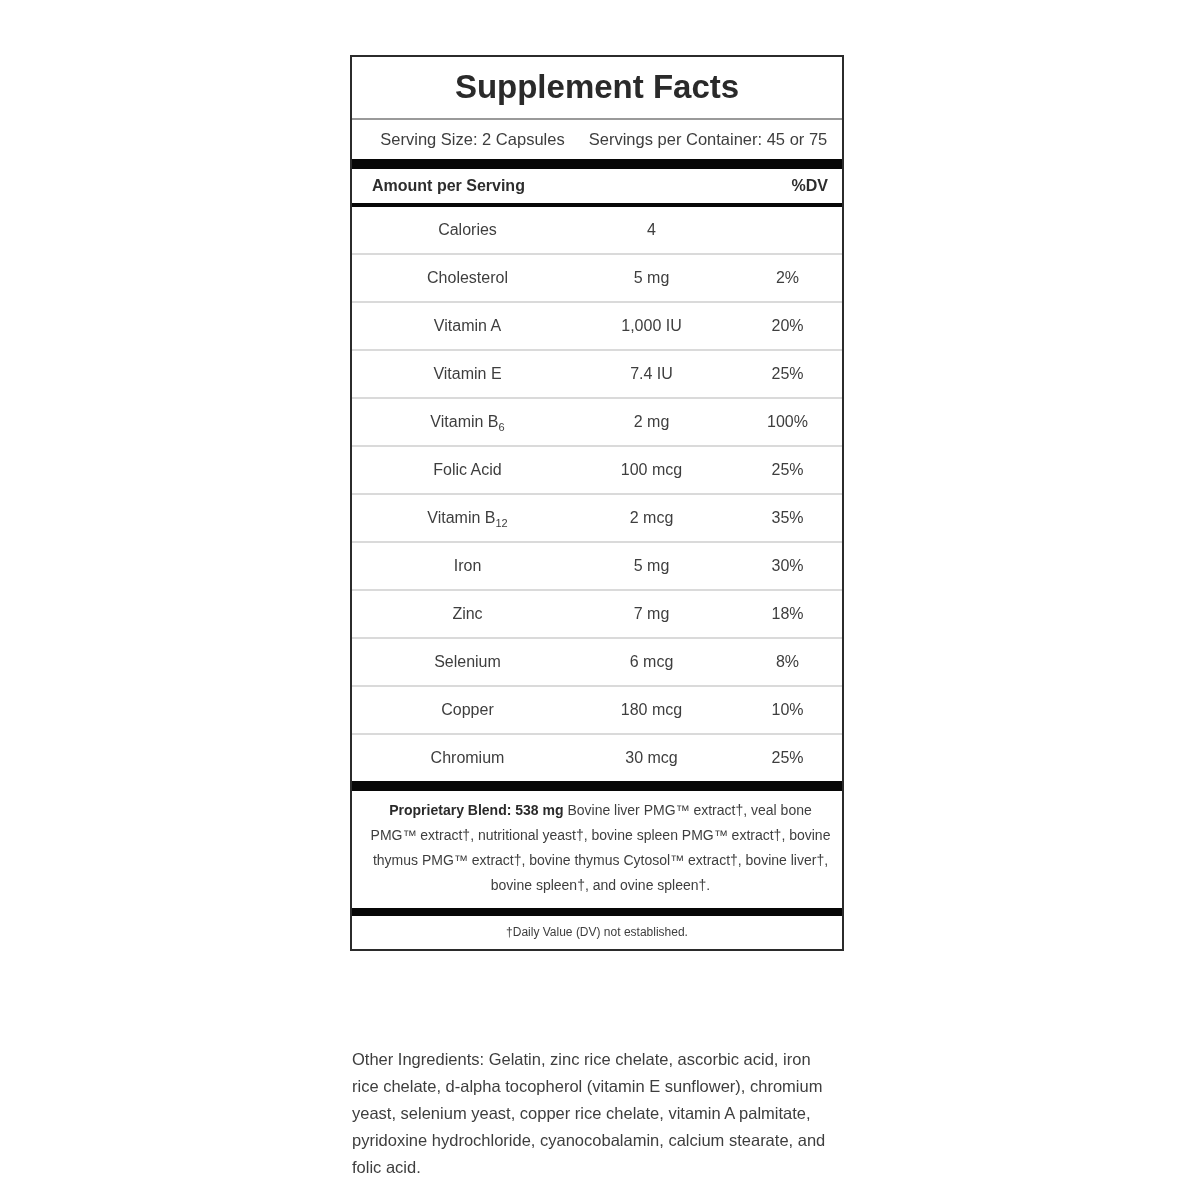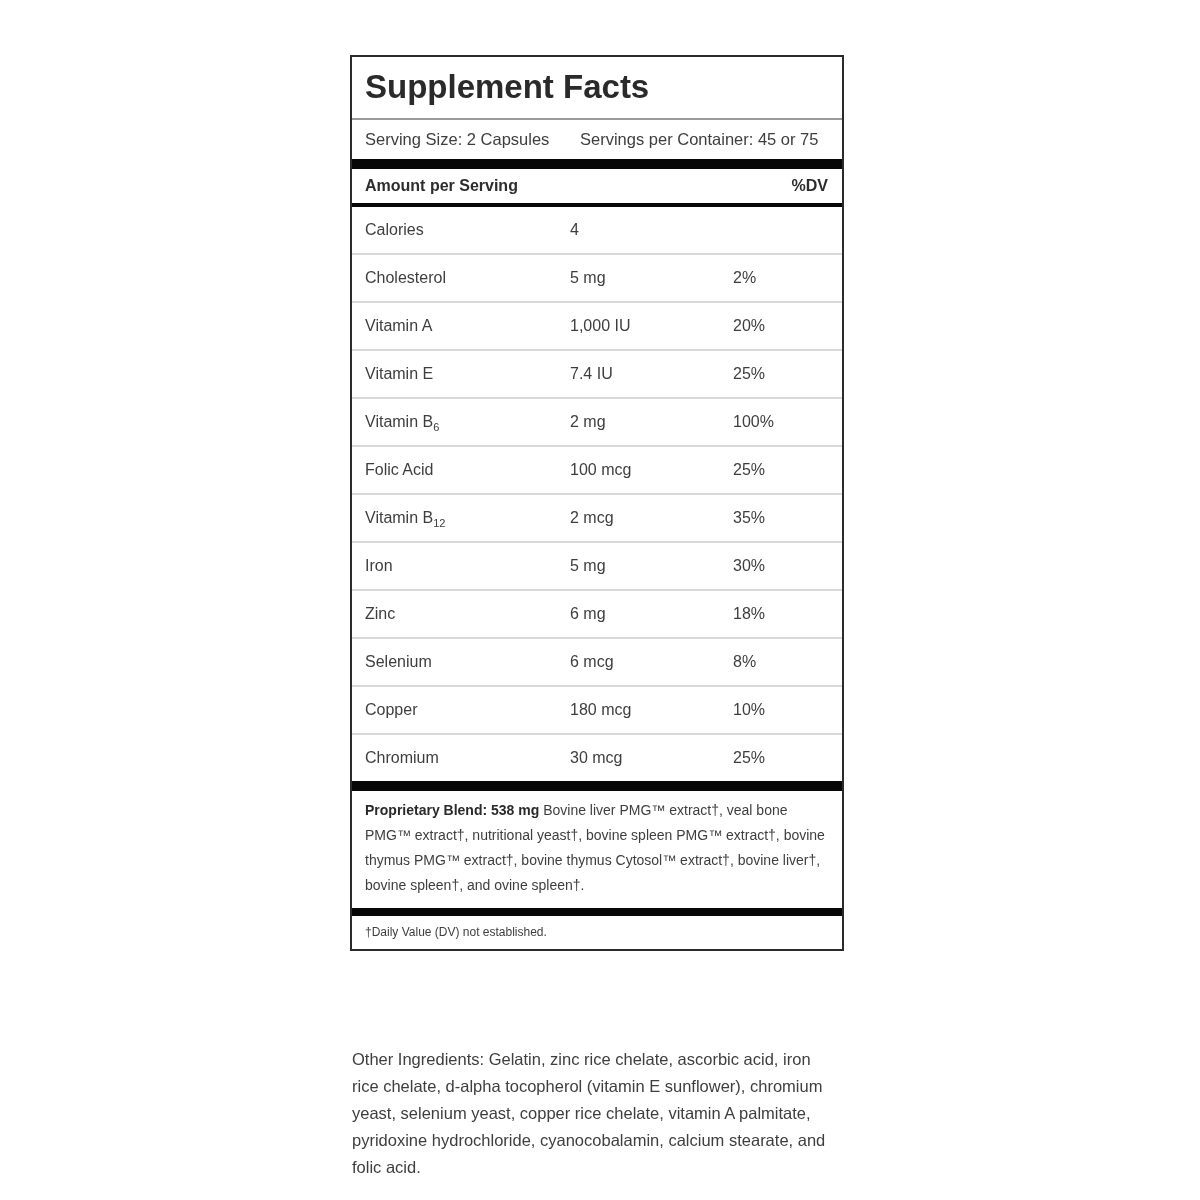--- a/index.html
+++ b/index.html
@@ -17,20 +17,21 @@
   }
 
   .facts-panel {
     position: absolute;
     left: 350px;
     top: 55px;
     width: 494px;
     box-sizing: border-box;
     border: 2px solid #2b2b2b;
     background: #ffffff;
+    text-align: center;
   }
 
   .title-section {
     padding: 11px 13px 12px 13px;
     border-bottom: 2px solid #9a9a9a;
   }
   .title-section h1 {
     margin: 0;
     font-size: 33px;
     font-weight: bold;
@@ -59,21 +60,21 @@
     width: 100%;
   }
   .bar-thick { height: 10px; }
   .bar-medium { height: 4px; }
   .bar-blend { height: 8px; }
 
   .header-row {
     display: flex;
     justify-content: space-between;
     align-items: center;
-    padding: 8px 14px 8px 13px;
+    padding: 8px 14px 8px 20px;
     font-size: 16px;
     font-weight: bold;
     color: #2d2d2d;
   }
 
   .nutrient-row {
     display: grid;
     grid-template-columns: 205px 163px 1fr;
     align-items: center;
     height: 46px;
@@ -176,21 +177,21 @@
       <span>2 mcg</span>
       <span>35%</span>
     </div>
     <div class="nutrient-row">
       <span><span>Iron</span><sub></sub></span>
       <span>5 mg</span>
       <span>30%</span>
     </div>
     <div class="nutrient-row">
       <span><span>Zinc</span><sub></sub></span>
-      <span>6 mg</span>
+      <span>7 mg</span>
       <span>18%</span>
     </div>
     <div class="nutrient-row">
       <span><span>Selenium</span><sub></sub></span>
       <span>6 mcg</span>
       <span>8%</span>
     </div>
     <div class="nutrient-row">
       <span><span>Copper</span><sub></sub></span>
       <span>180 mcg</span>

